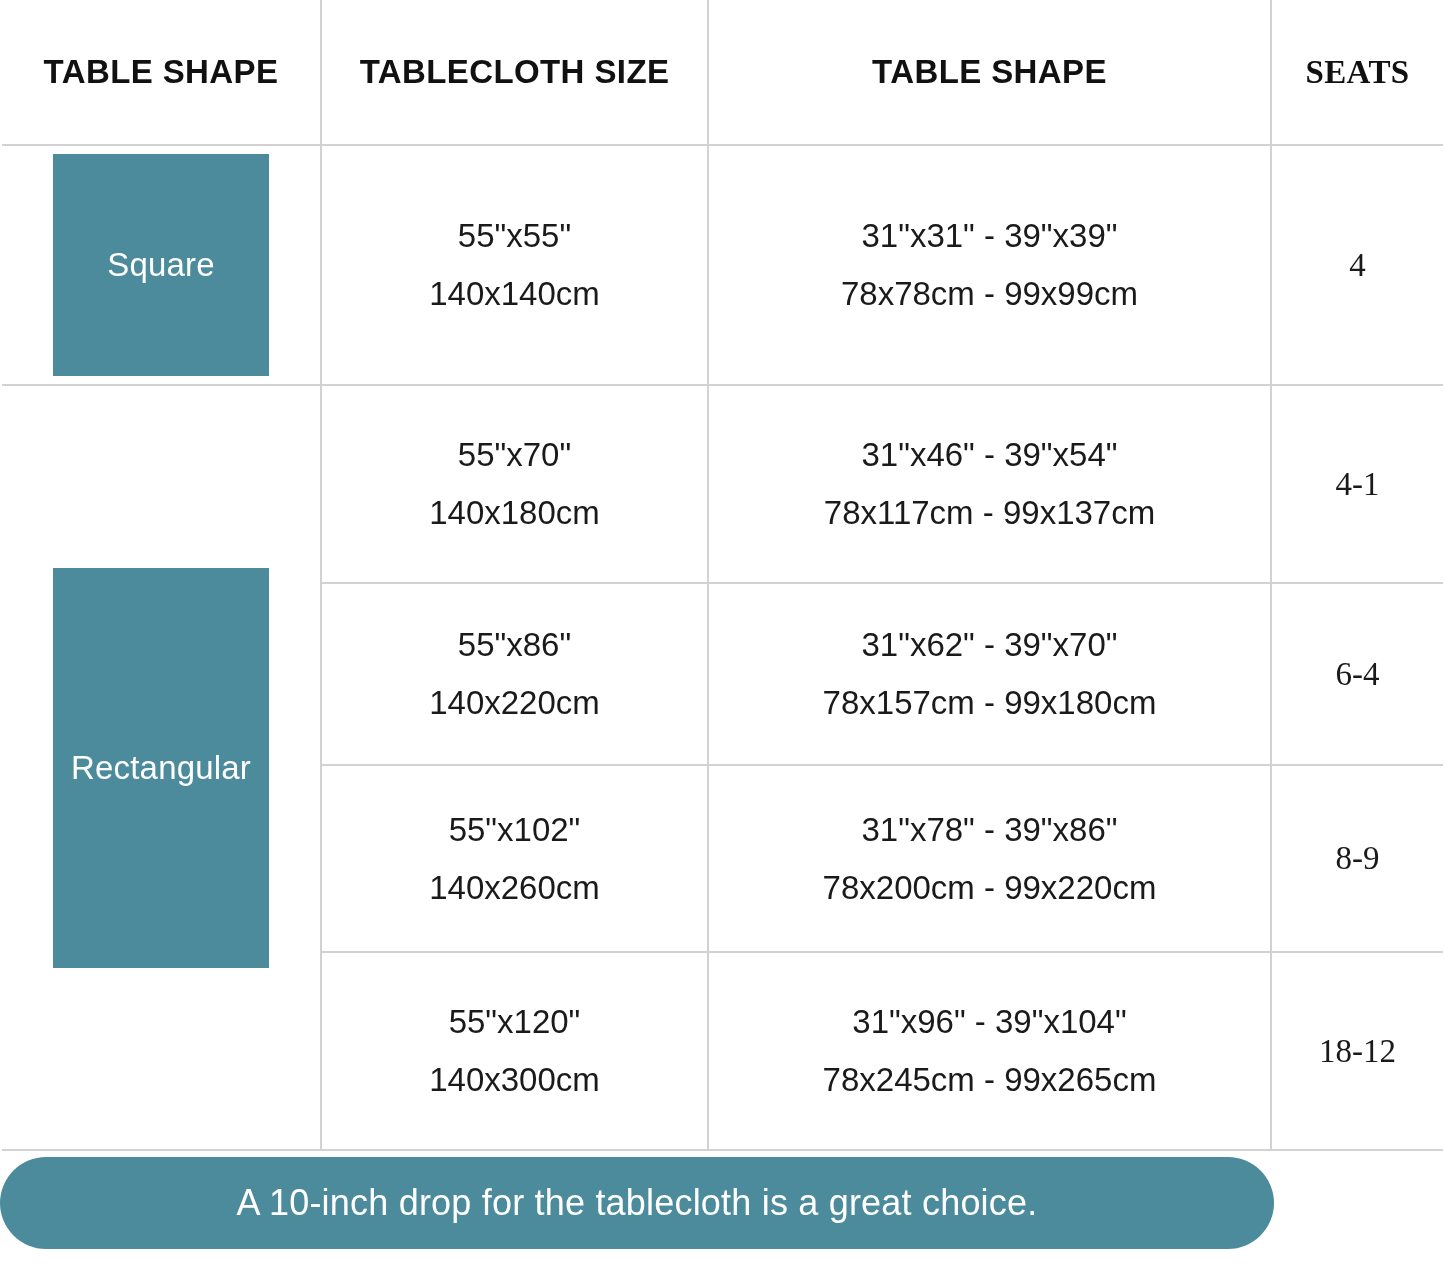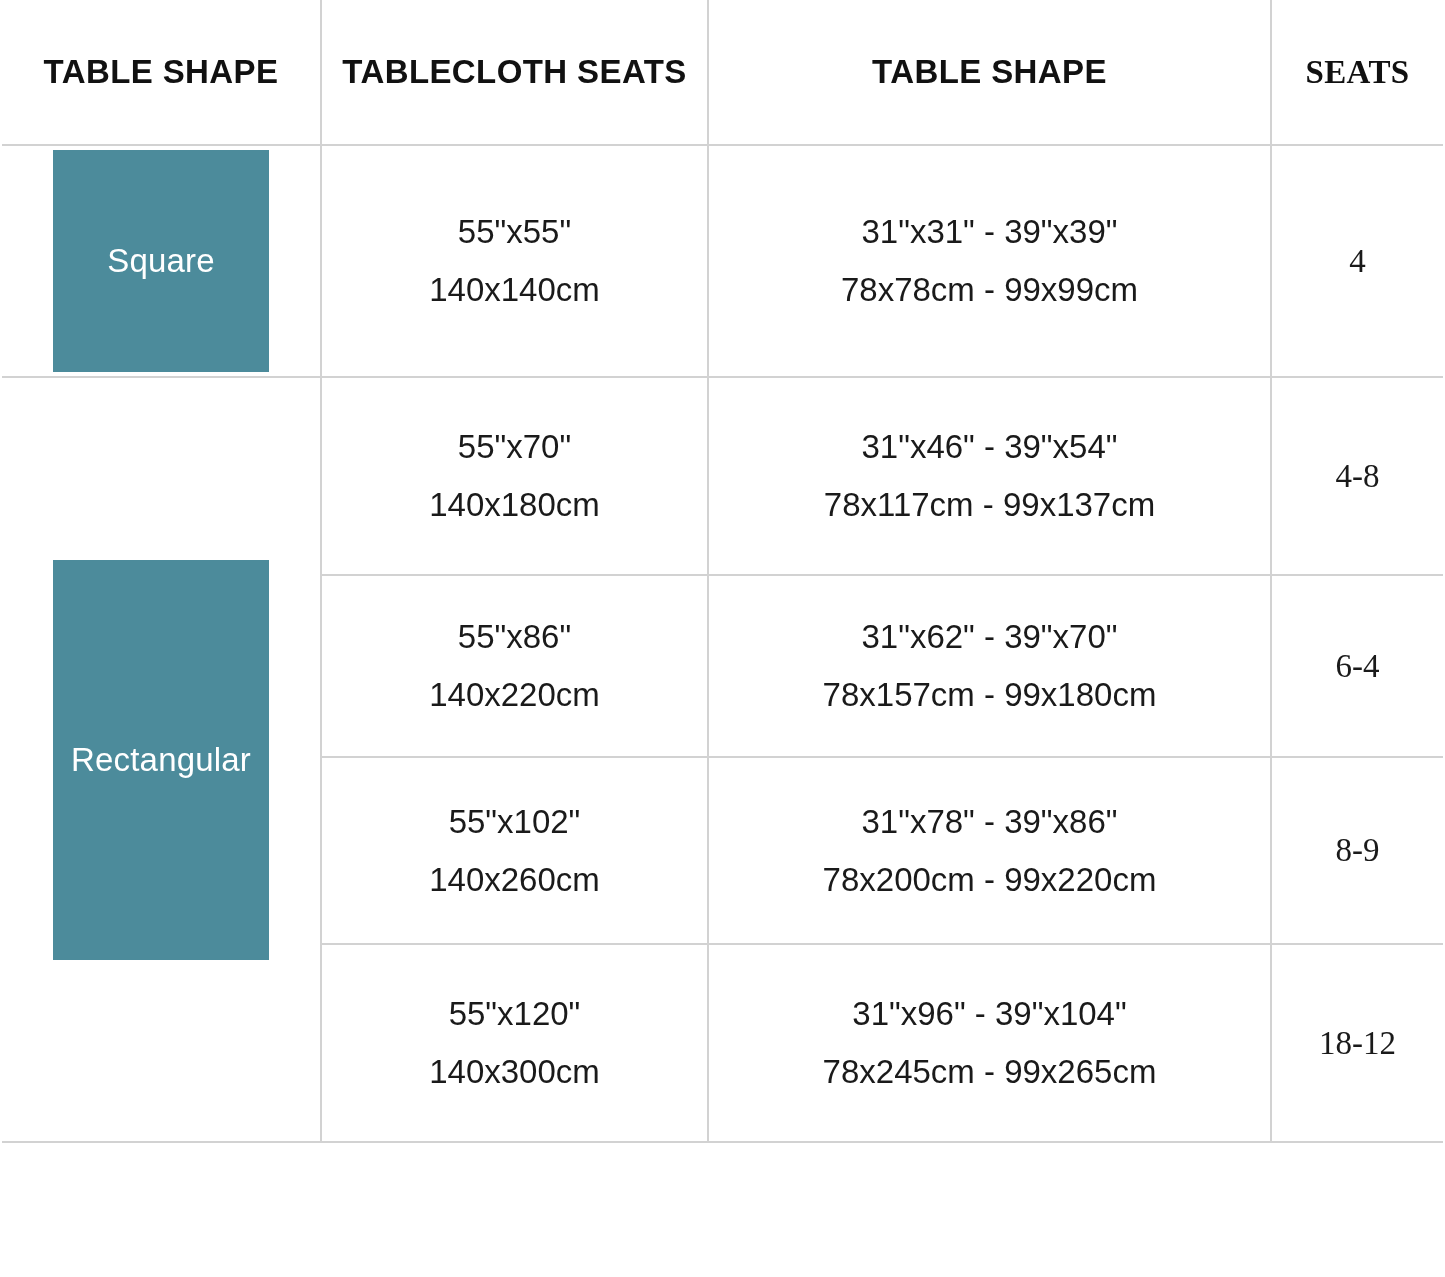--- a/index.html
+++ b/index.html
@@ -55,21 +55,21 @@
   table.size-table td.last-col {
     border-right: none;
     font-family: Liberation Serif, serif;
   }
 
   .shape-cell {
     position: relative;
   }
   .swatch {
     background: #4c8b9b;
-    margin: 0 auto;
+    margin: 8px auto;
     position: relative;
     display: flex;
     align-items: center;
     justify-content: center;
   }
   .swatch-square {
     width: 216px;
     height: 222px;
   }
   .swatch-rect {
@@ -132,21 +132,21 @@
   <table class="size-table">
     <colgroup>
       <col class="c-shape">
       <col class="c-cloth">
       <col class="c-table">
       <col class="c-seats">
     </colgroup>
     <thead>
       <tr>
         <th class="first-col">TABLE SHAPE</th>
-        <th>TABLECLOTH SEATS</th>
+        <th>TABLECLOTH SIZE</th>
         <th>TABLE SHAPE</th>
         <th class="last-col">SEATS</th>
       </tr>
     </thead>
     <tbody>
       <tr class="row-square">
         <td class="first-col shape-cell" rowspan="1">
           <div class="swatch swatch-square">
             <span class="swatch-label">Square</span>
           </div>
@@ -169,21 +169,21 @@
           </div>
         </td>
         <td class="cell-lines">
           <span class="line">55"x70"</span>
           <span class="line">140x180cm</span>
         </td>
         <td class="cell-lines">
           <span class="line">31"x46" - 39"x54"</span>
           <span class="line">78x117cm - 99x137cm</span>
         </td>
-        <td class="last-col seats-cell">4-8</td>
+        <td class="last-col seats-cell">4-1</td>
       </tr>
 
       <tr class="row-r2">
         <td class="cell-lines">
           <span class="line">55"x86"</span>
           <span class="line">140x220cm</span>
         </td>
         <td class="cell-lines">
           <span class="line">31"x62" - 39"x70"</span>
           <span class="line">78x157cm - 99x180cm</span>
@@ -210,14 +210,17 @@
         </td>
         <td class="cell-lines">
           <span class="line">31"x96" - 39"x104"</span>
           <span class="line">78x245cm - 99x265cm</span>
         </td>
         <td class="last-col seats-cell">18-12</td>
       </tr>
     </tbody>
   </table>
 
+  <div class="footer-wrap">
+    <div class="footer-pill">A 10-inch drop for the tablecloth is a great choice.</div>
+  </div>
 
 </div>
 
 </body></html>

